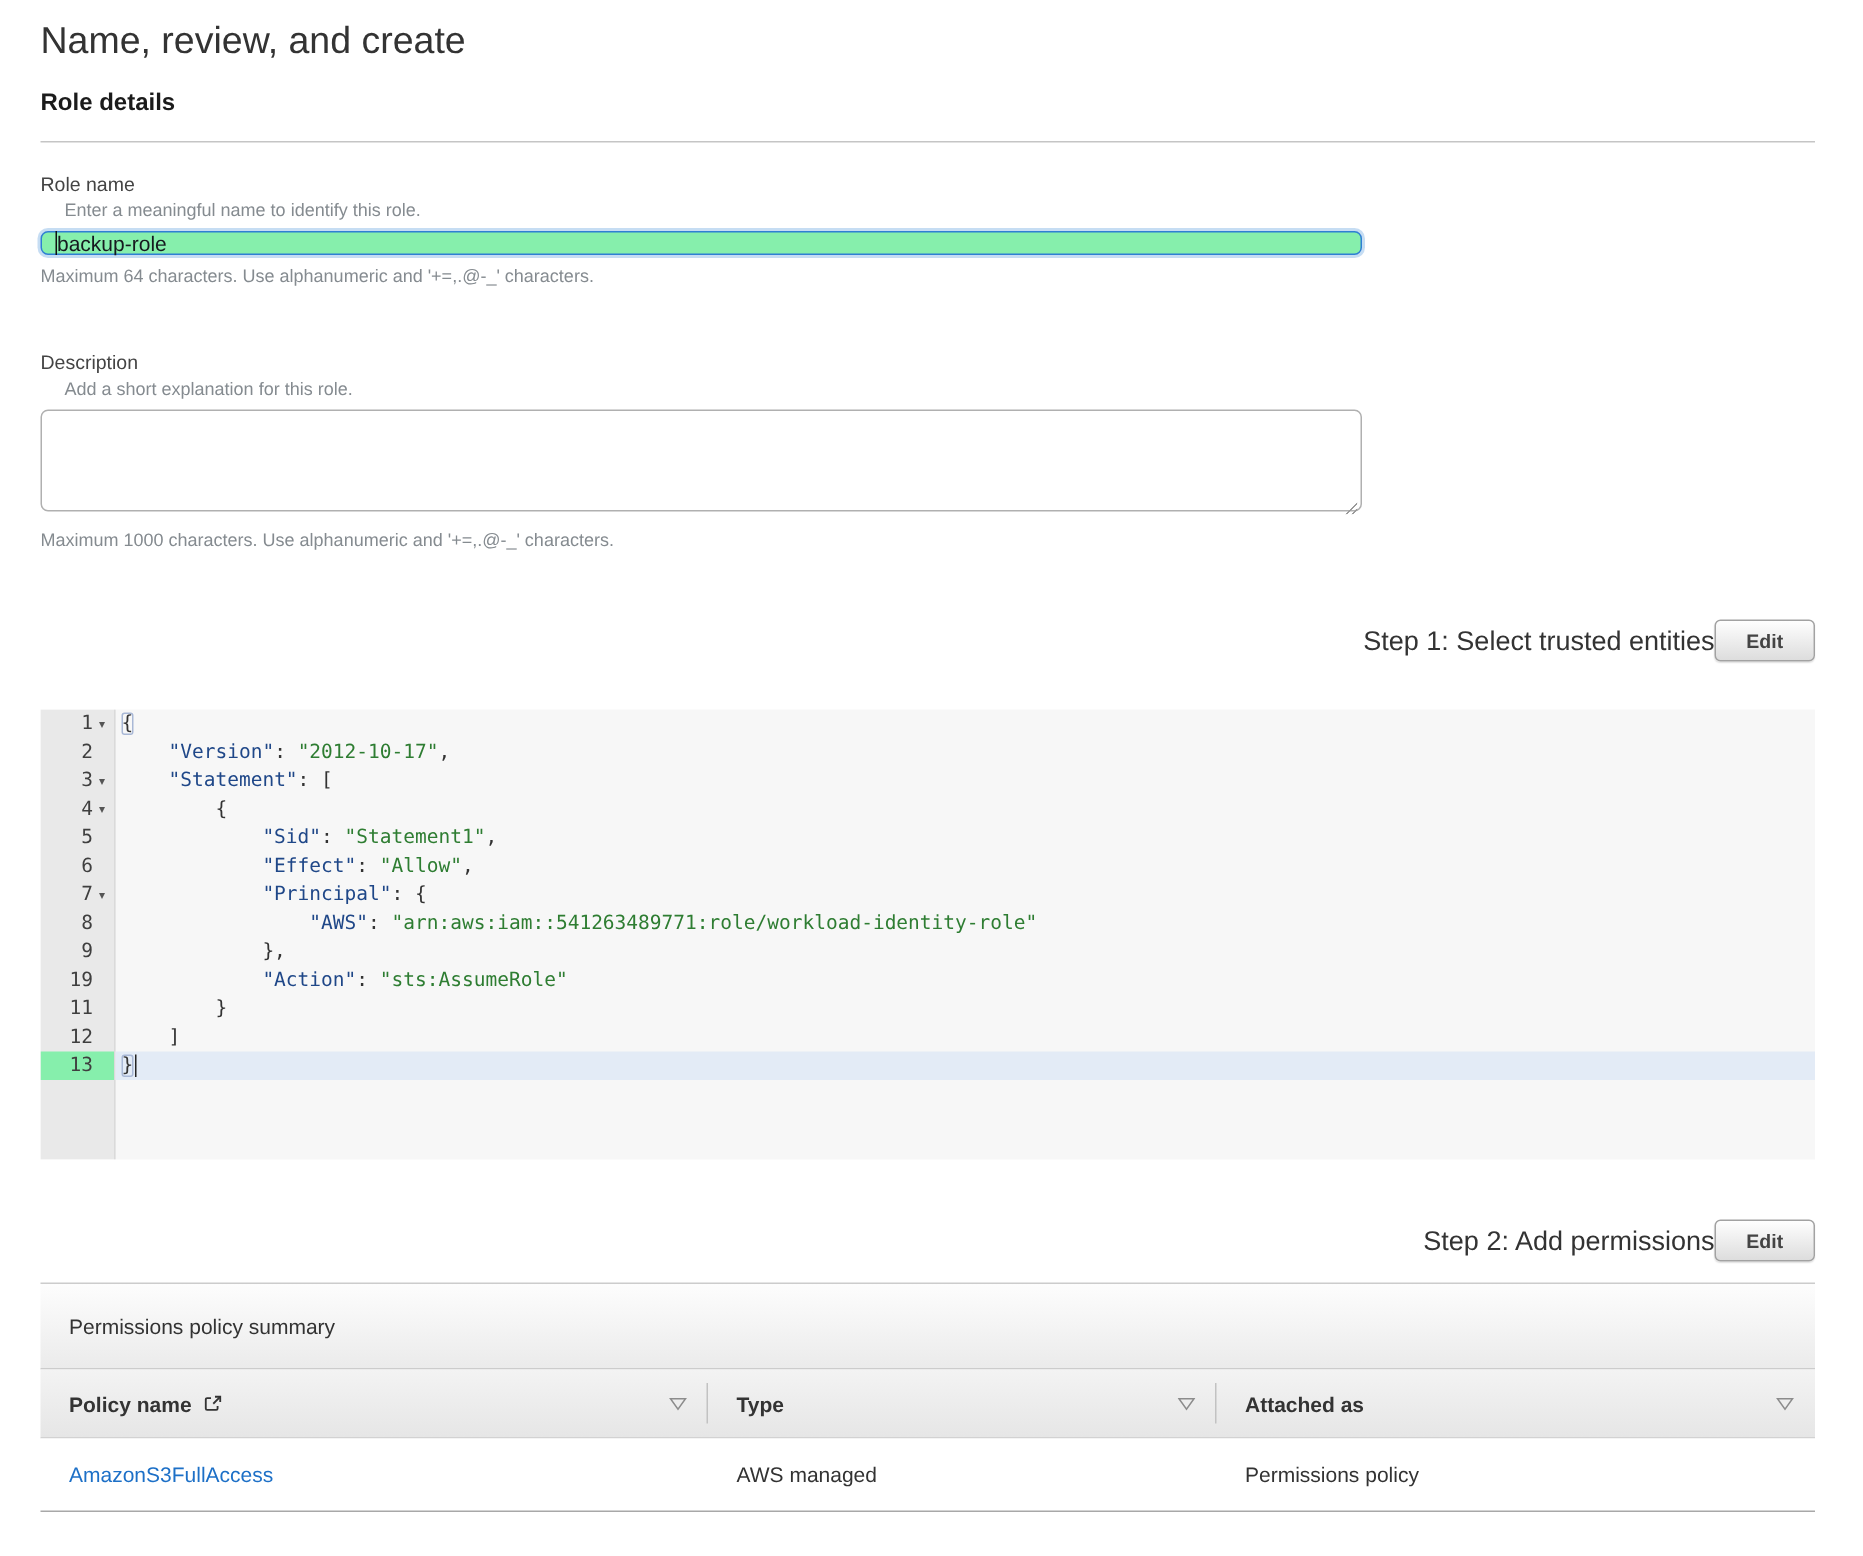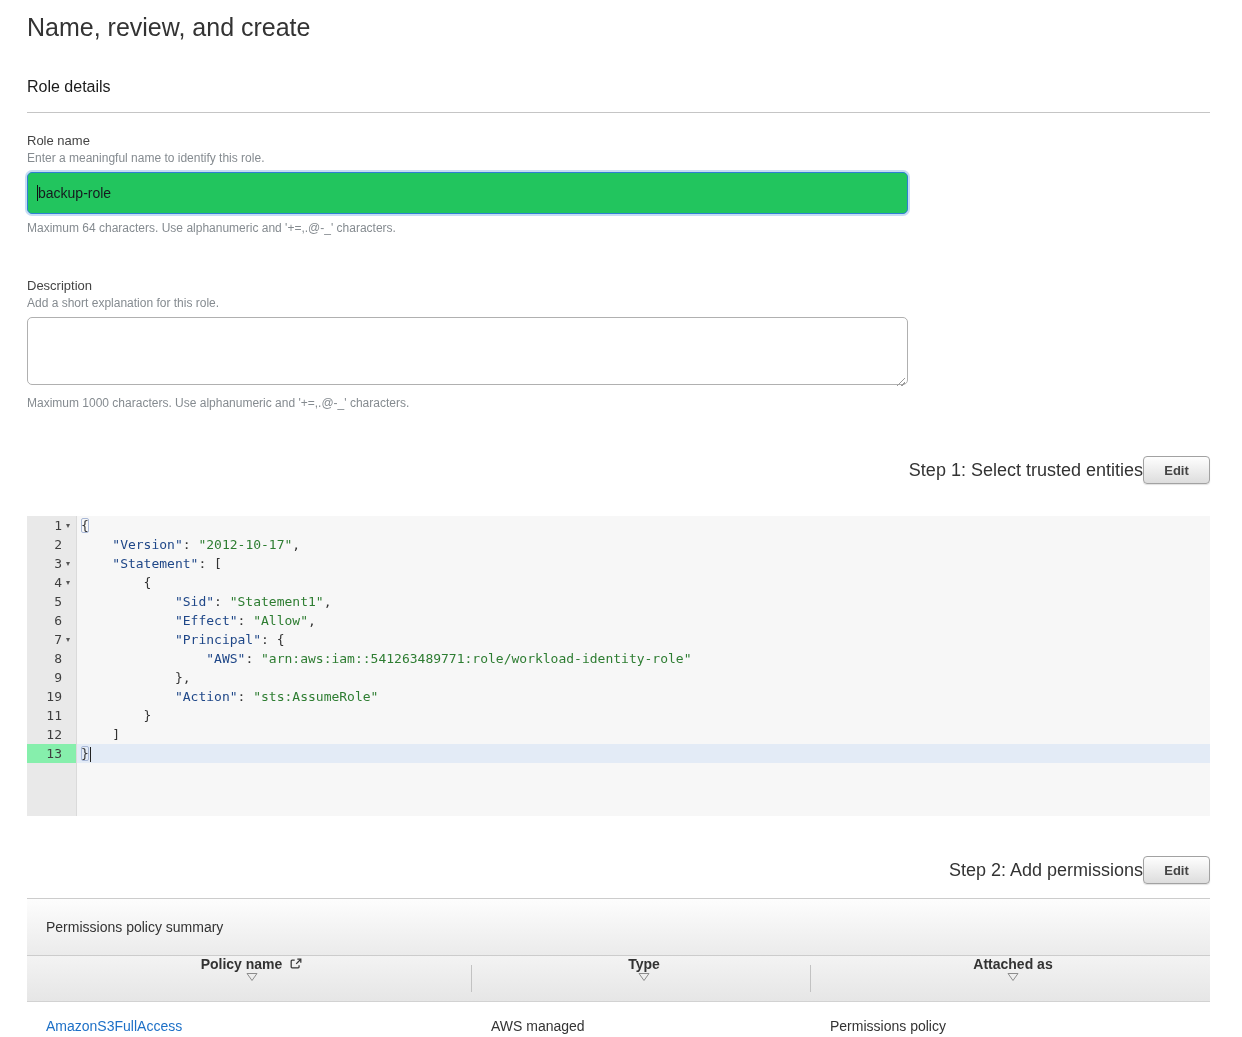--- a/index.html
+++ b/index.html
@@ -17,46 +17,46 @@
   .page-title {
     margin: 12px 0 0 0;
     font-size: 25px;
     font-weight: 400;
     color: #333;
     line-height: 30px;
   }
 
   
   .section-heading {
-    margin-top: 36px;
+    margin-top: 18px;
     font-size: 16px;
-    font-weight: 400;
+    font-weight: 700;
     color: #1b1b1b;
   }
   .divider {
     margin-top: 16px;
     border: none;
     border-top: 1px solid #c5c5c5;
     height: 0;
   }
 
   
   .field { margin-top: 20px; }
   .field-label { font-size: 13px; color: #444; }
-  .field-help { font-size: 12px; color: #858b90; margin-top: 3px; }
+  .field-help { font-size: 12px; color: #858b90; margin-top: 3px; margin-left: 16px; }
   .field-constraint { font-size: 12px; color: #858b90; margin-top: 7px; }
 
   .fake-input {
     margin-top: 7px;
     width: 881px;
-    height: 42px;
+    height: 16px;
     border: 1px solid #2f7fd3;
     border-radius: 5px;
     box-shadow: 0 0 0 2px rgba(93,159,221,0.35);
-    background: #22c55e;
+    background: #86efac;
     display: flex;
     align-items: center;
     padding: 0 9px;
     font-size: 14px;
     color: #16191f;
   }
   .caret {
     display: inline-block;
     width: 1px;
     height: 16px;
@@ -185,26 +185,26 @@
     color: #333;
   }
   .table-header { display: flex; height: 46px;
     background: linear-gradient(#f3f3f3, #e6e6e6);
     border-bottom: 1px solid #d2d2d2;
   }
   .th-cell {
     position: relative;
     display: flex;
     align-items: center;
+    justify-content: space-between;
     padding: 0 14px 0 19px;
     font-size: 14px;
     font-weight: 700;
     color: #333;
     cursor: pointer;
-    flex-direction: column;
   }
   .th-cell .col-divider {
     position: absolute;
     right: 0; top: 9px; bottom: 9px;
     width: 1px; background: #c2c2c2;
   }
   .th-label { display: flex; align-items: center; gap: 7px; }
   .col-1 { width: 445px; }
   .col-2 { width: 339px; }
   .col-3 { width: 399px; }

